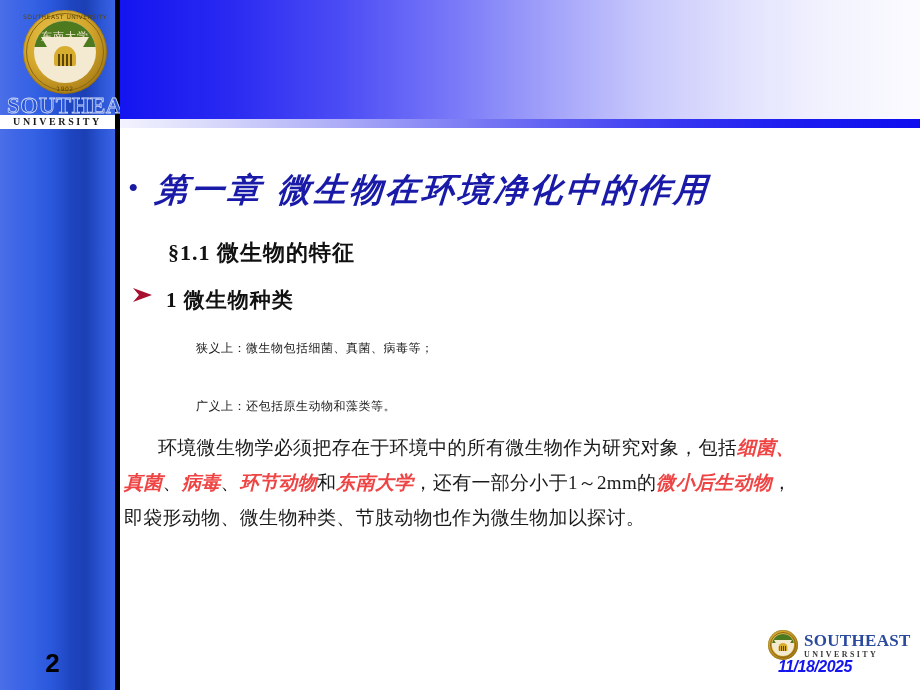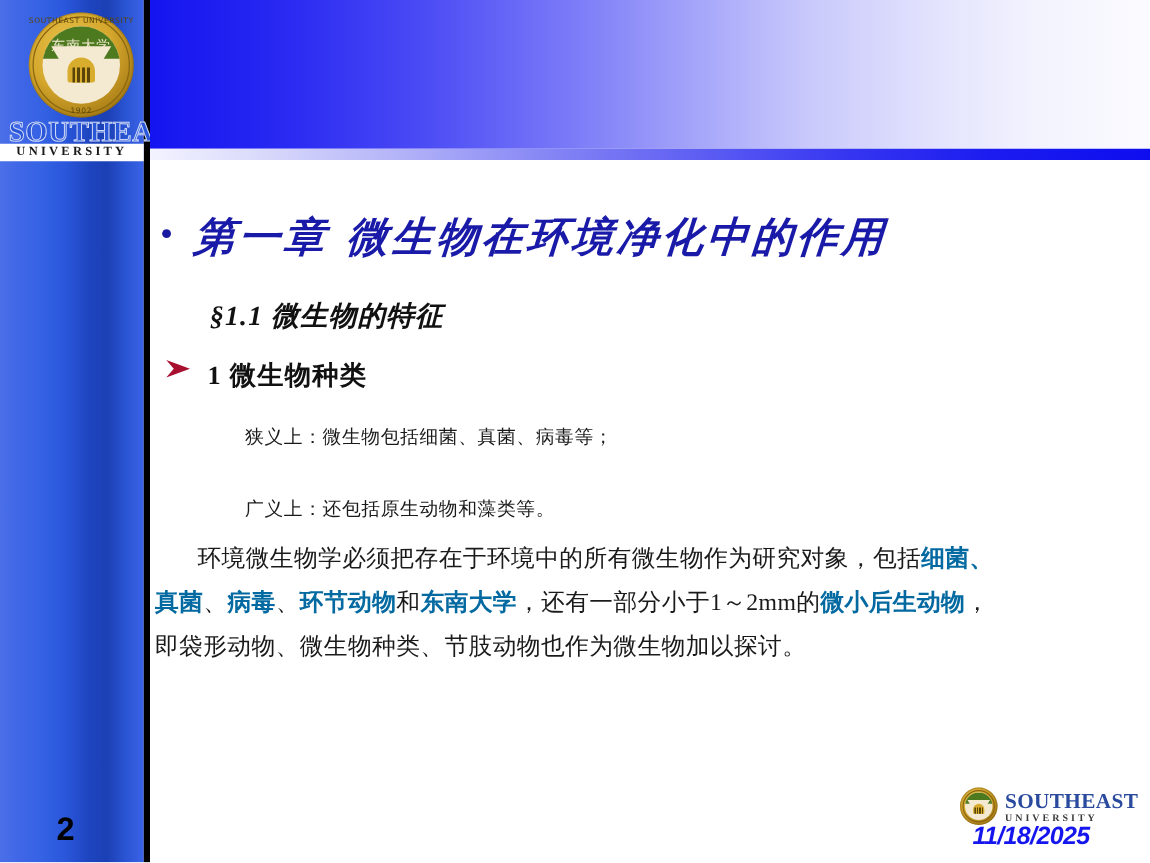--- a/index.html
+++ b/index.html
@@ -257,21 +257,20 @@
   .subtitle {
     position: absolute;
     left: 48px;
     top: 110px;
     font-family: "Liberation Serif", "DejaVu Serif", serif;
     font-size: 22px;
     font-weight: bold;
     color: #111111;
     letter-spacing: 1px;
     white-space: nowrap;
-    font-style: italic;
   }
 
   .bullet-line {
     position: absolute;
     left: 12px;
     top: 158px;
     display: flex;
     align-items: flex-start;
     white-space: nowrap;
   }
@@ -286,21 +285,21 @@
     font-size: 21px;
     font-weight: bold;
     color: #111111;
     letter-spacing: 1px;
   }
 
   .def-line {
     position: absolute;
     left: 76px;
     font-family: "Liberation Serif", "DejaVu Serif", serif;
-    font-size: 15px;
+    font-size: 12px;
     color: #1a1a1a;
     letter-spacing: 0.5px;
     white-space: nowrap;
   }
   .def-1 { top: 212px; }
   .def-2 { top: 250px; margin-top: 20px; }
 
   .para {
     position: absolute;
     left: 4px;
@@ -308,22 +307,23 @@
     width: 800px;
     font-family: "Liberation Serif", "DejaVu Serif", serif;
     font-size: 19px;
     color: #1a1a1a;
     line-height: 35px;
     letter-spacing: 0.3px;
   }
   .para-line { white-space: nowrap; }
   .para-line.indent { text-indent: 34px; }
   .hl {
-    color: #0369a1;
-    font-weight: bold;
+    color: #ef4444;
+    font-weight: bold;
+    font-style: italic;
   }
 
   
   .footer-logo {
     position: absolute;
     left: 768px;
     top: 628px;
     width: 152px;
     height: 34px;
     display: flex;
@@ -367,21 +367,21 @@
     font-weight: bold;
     color: #3a3a3a;
     letter-spacing: 2.4px;
     margin-top: 2px;
   }
   .footer-date {
     position: absolute;
     left: 778px;
     top: 658px;
     font-family: "Liberation Sans", sans-serif;
-    font-size: 20px;
+    font-size: 16px;
     font-weight: bold;
     font-style: italic;
     color: #1515ee;
     letter-spacing: -0.5px;
   }
 </style>
 </head>
 <body>
 
 <div class="slide">

